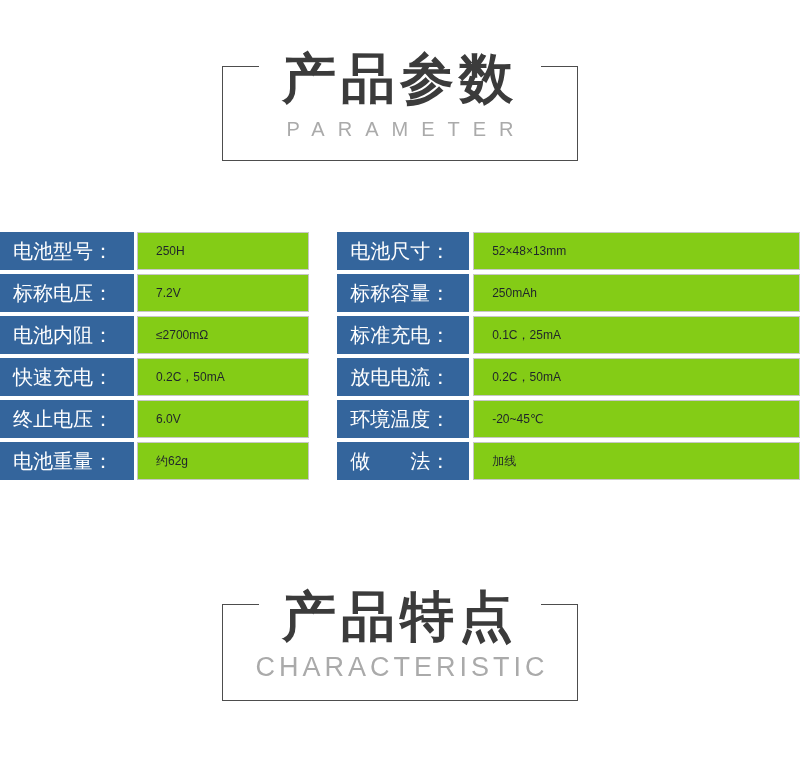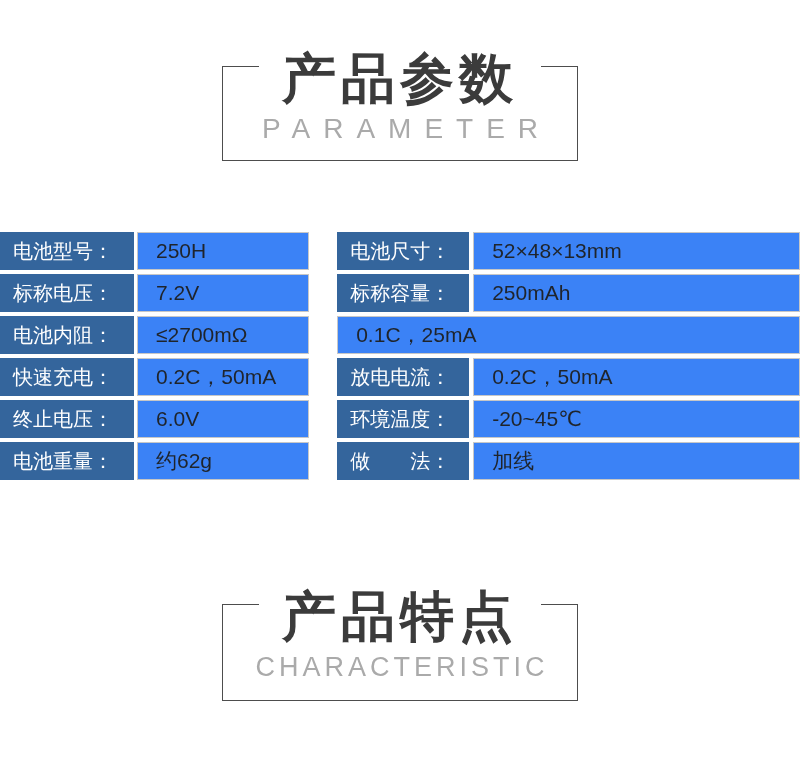--- a/index.html
+++ b/index.html
@@ -52,21 +52,21 @@
     font-weight:700;
     letter-spacing:5px;
     color:var(--title-cn);
   }
   .title-en{
     position:absolute;
     top:48px;left:0;
     width:100%;
     text-align:center;
     white-space:nowrap;
-    font-size:28px;
+    font-size:20px;
     line-height:30px;
     color:var(--title-en);
   }
   .en-wide{letter-spacing:13px;padding-left:13px;}
   .en-tight{font-size:27px;letter-spacing:4px;padding-left:4px;}
 
   
   .spec-table{
     position:absolute;
     top:232px;left:0;
@@ -87,24 +87,24 @@
     color:var(--label-text);
     font-size:20px;
     display:flex;
     align-items:center;
     padding-left:13px;
     flex:0 0 auto;
   }
   .col-left  .spec-label{width:134px;margin-right:3px;}
   .col-right .spec-label{width:132px;margin-right:4px;}
   .spec-value{
-    background:#3b82f6;
+    background:#84cc16;
     border:1px solid var(--value-border);
     color:var(--value-text);
-    font-size:21px;
+    font-size:12px;
     display:flex;
     align-items:center;
     padding-left:18px;
     flex:1 1 auto;
   }
 </style>
 </head>
 <body>
 
 <div class="canvas">
@@ -145,20 +145,21 @@
     <div class="spec-col col-right">
       <div class="spec-row">
         <div class="spec-label">电池尺寸：</div>
         <div class="spec-value">52×48×13mm</div>
       </div>
       <div class="spec-row">
         <div class="spec-label">标称容量：</div>
         <div class="spec-value">250mAh</div>
       </div>
       <div class="spec-row">
+        <div class="spec-label">标准充电：</div>
         <div class="spec-value">0.1C，25mA</div>
       </div>
       <div class="spec-row">
         <div class="spec-label">放电电流：</div>
         <div class="spec-value">0.2C，50mA</div>
       </div>
       <div class="spec-row">
         <div class="spec-label">环境温度：</div>
         <div class="spec-value">-20~45℃</div>
       </div>

